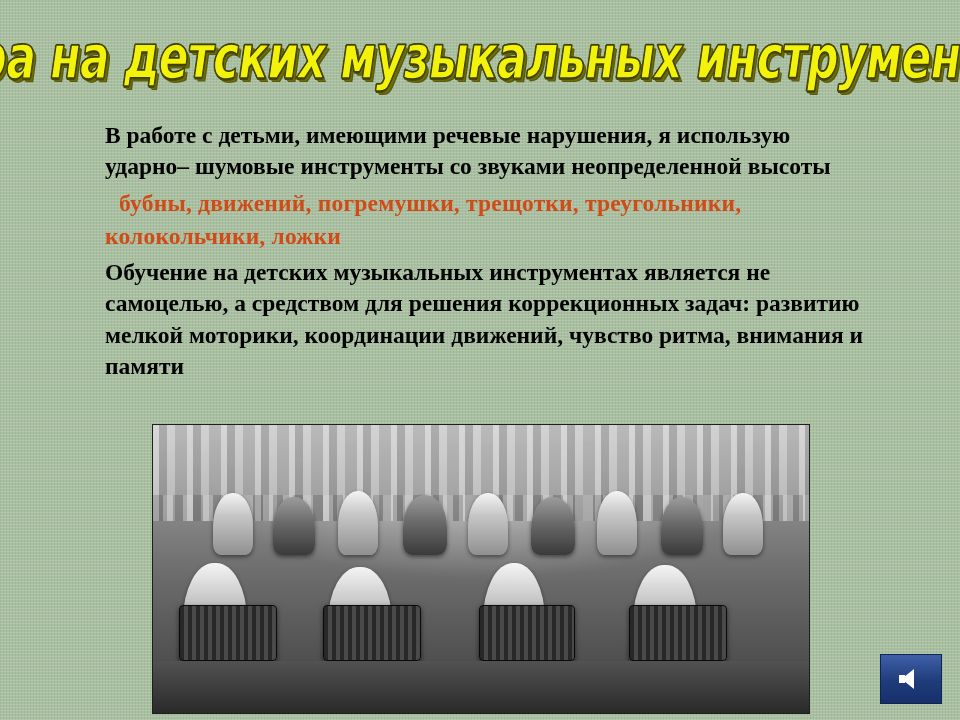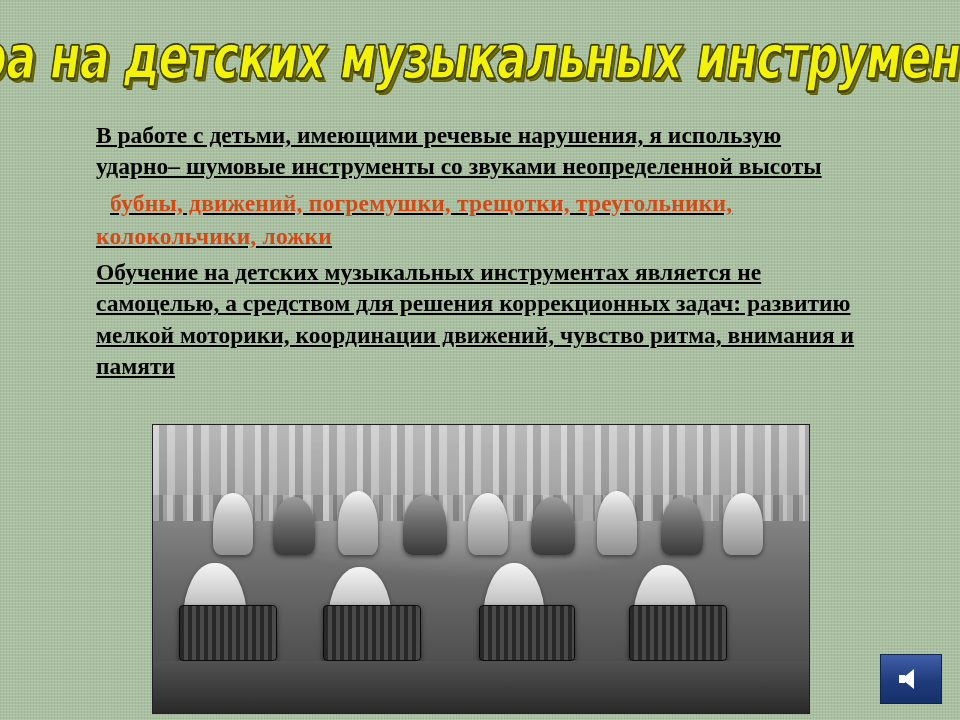--- a/index.html
+++ b/index.html
@@ -50,24 +50,23 @@
     transform-origin: center center;
     text-shadow:
       -1px 0 #4a4a00, 0 -1px #4a4a00, 1px 0 #4a4a00, 0 1px #4a4a00,
       2px 2px 0 #6b6b10, 3px 3px 0 #5a5a0c;
     -webkit-text-stroke: 1px #3f3f05;
   }
 
   
   .text-block {
     position: absolute;
-    left: 96px;
+    left: 105px;
     top: 120px;
     width: 790px;
-    text-decoration: underline;
   }
   .para {
     font-family: "Liberation Serif", serif;
     font-weight: bold;
     font-size: 23.5px;
     line-height: 1.33;
     color: #000000;
     margin: 0 0 2px 0;
     text-align: left;
   }

